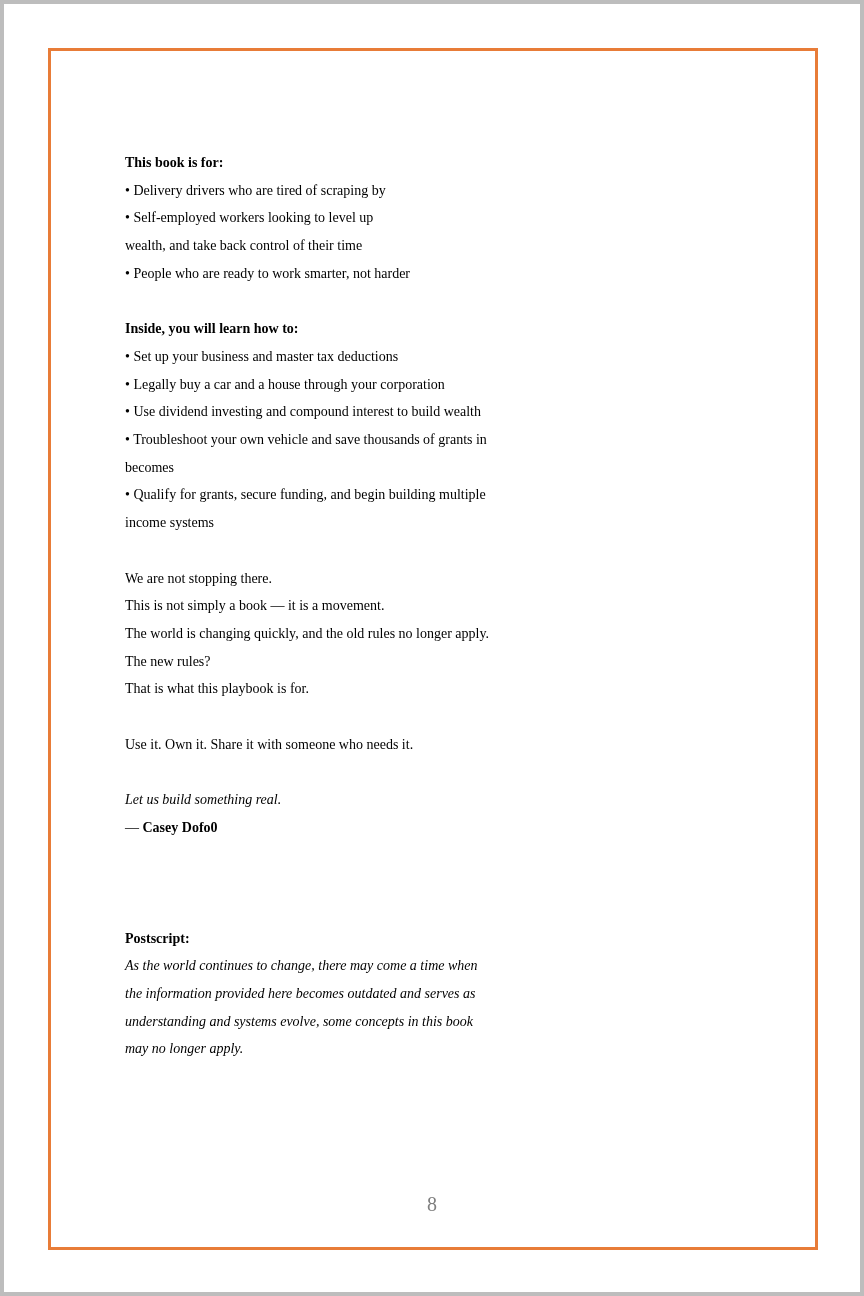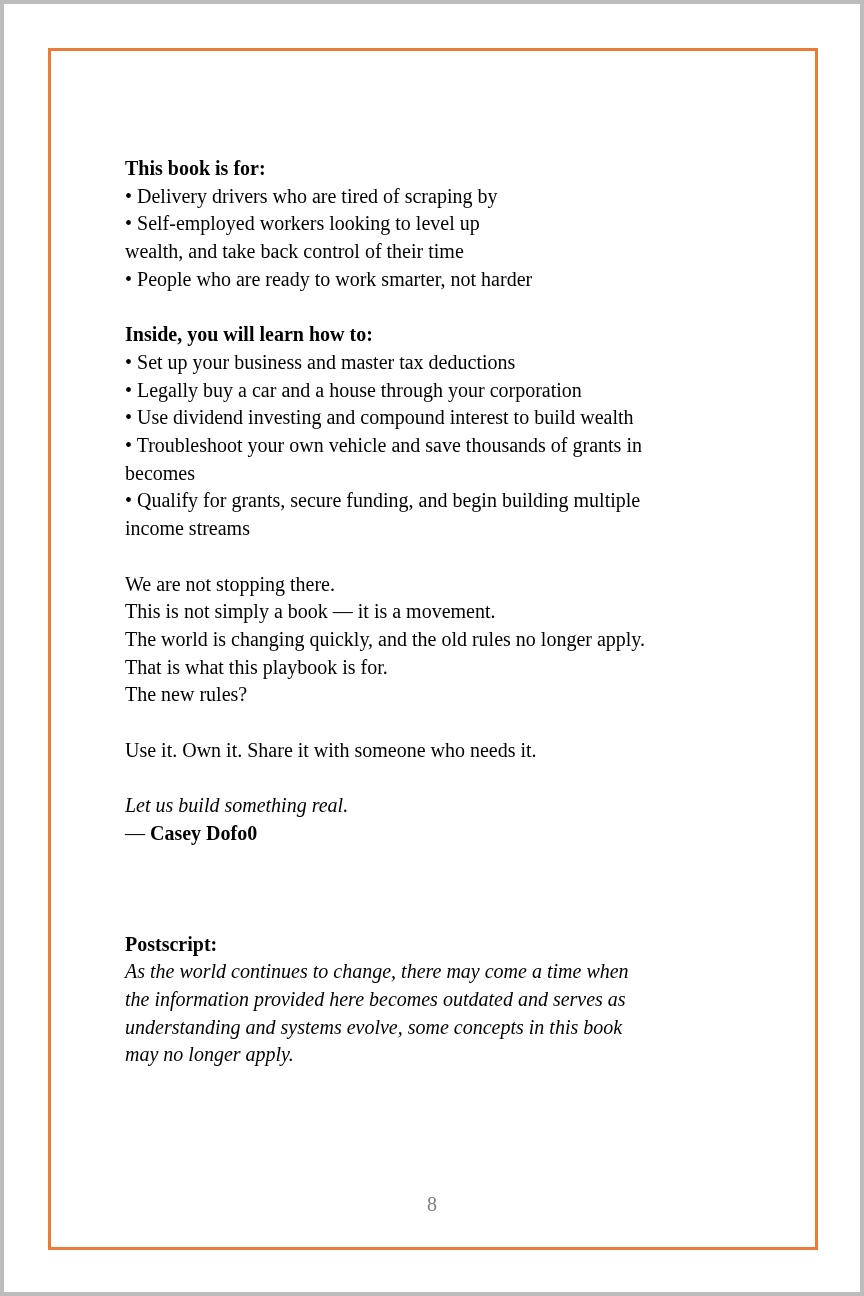--- a/index.html
+++ b/index.html
@@ -21,23 +21,23 @@
     position: absolute;
     left: 48px;
     top: 48px;
     width: 770px;
     height: 1202px;
     border: 3px solid #e87c38;
   }
   .content {
     position: absolute;
     left: 125px;
-    top: 155px;
+    top: 149px;
     width: 645px;
-    font-size: 20px;
+    font-size: 14px;
     line-height: 27.7px;
   }
   .line { white-space: nowrap; }
   .h { font-weight: bold; }
   .it { font-style: italic; }
   .bi { font-weight: normal; font-style: italic; }
   .gap { height: 27.7px; }
   .gap3 { height: 83.1px; }
   .dash { font-weight: normal; }
   .author { font-weight: bold; }
@@ -71,31 +71,31 @@
   <div class="gap"></div>
 
   <section>
     <div class="line h">Inside, you will learn how to:</div>
     <div class="line">• Set up your business and master tax deductions</div>
     <div class="line">• Legally buy a car and a house through your corporation</div>
     <div class="line">• Use dividend investing and compound interest to build wealth</div>
     <div class="line">• Troubleshoot your own vehicle and save thousands of grants in</div>
     <div class="line">becomes</div>
     <div class="line">• Qualify for grants, secure funding, and begin building multiple</div>
-    <div class="line">income streams</div>
+    <div class="line">income systems</div>
   </section>
 
   <div class="gap"></div>
 
   <section>
     <div class="line">We are not stopping there.</div>
     <div class="line">This is not simply a book — it is a movement.</div>
     <div class="line">The world is changing quickly, and the old rules no longer apply.</div>
+    <div class="line">The new rules?</div>
     <div class="line">That is what this playbook is for.</div>
-    <div class="line">The new rules?</div>
   </section>
 
   <div class="gap"></div>
 
   <section>
     <div class="line">Use it. Own it. Share it with someone who needs it.</div>
   </section>
 
   <div class="gap"></div>
 

